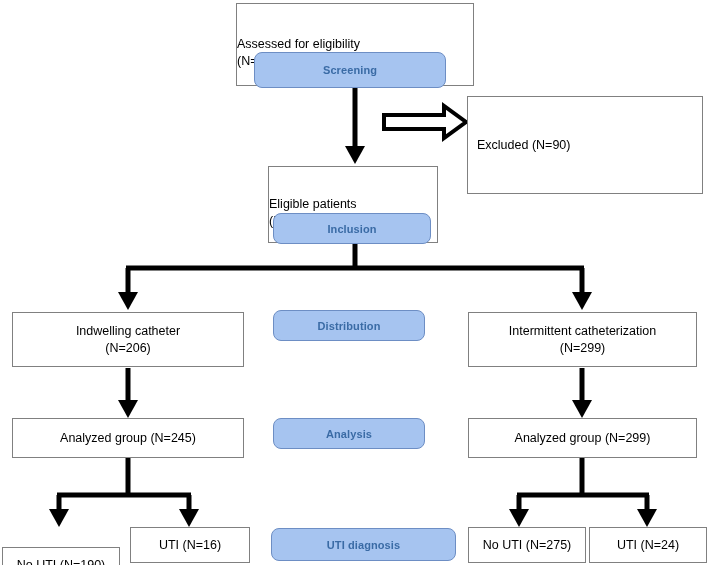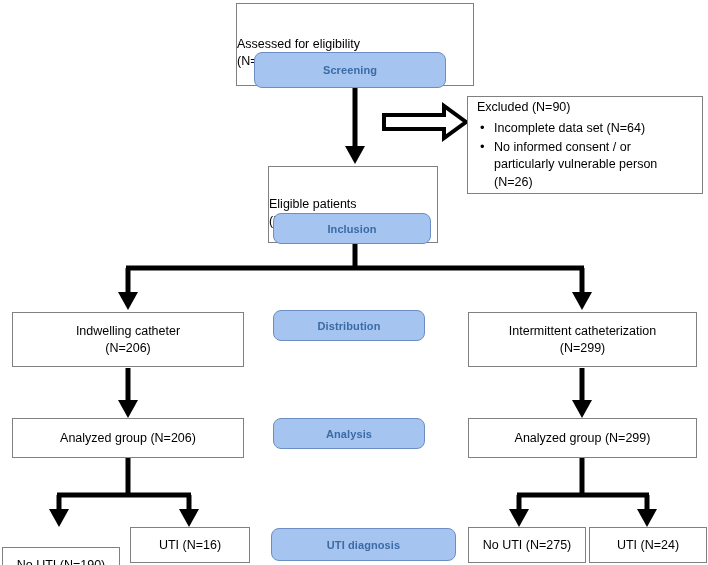--- a/index.html
+++ b/index.html
@@ -130,24 +130,20 @@
 
   <div class="node tall-top" style="left:236px; top:3px; width:238px; height:83px;">
     <span class="sub">Assessed for eligibility</span>
     <span class="sub">(N=595)</span>
   </div>
 
   <div class="badge" style="left:254px; top:52px; width:192px; height:36px;">Screening</div>
 
   <div class="node left-text" style="left:467px; top:96px; width:236px; height:98px;">
     <span>Excluded (N=90)</span>
-    <ul class="excl-list">
-      <li>Incomplete data set (N=64)</li>
-      <li>No informed consent / or particularly vulnerable person (N=26)</li>
-    </ul>
   </div>
 
   <div class="node tall-top" style="left:268px; top:166px; width:170px; height:77px;">
     <span class="sub">Eligible patients</span>
     <span class="sub">(N=505)</span>
   </div>
 
   <div class="badge" style="left:273px; top:213px; width:158px; height:31px;">Inclusion</div>
 
   <div class="node" style="left:12px; top:312px; width:232px; height:55px;">
@@ -155,21 +151,21 @@
     <span class="sub">(N=206)</span>
   </div>
 
   <div class="badge" style="left:273px; top:310px; width:152px; height:31px;">Distribution</div>
 
   <div class="node" style="left:468px; top:312px; width:229px; height:55px;">
     <span class="sub">Intermittent catheterization</span>
     <span class="sub">(N=299)</span>
   </div>
 
-  <div class="node" style="left:12px; top:418px; width:232px; height:40px;">Analyzed group (N=206)</div>
+  <div class="node" style="left:12px; top:418px; width:232px; height:40px;">Analyzed group (N=245)</div>
 
   <div class="badge" style="left:273px; top:418px; width:152px; height:31px;">Analysis</div>
 
   <div class="node" style="left:468px; top:418px; width:229px; height:40px;">Analyzed group (N=299)</div>
 
   <div class="node" style="left:2px; top:547px; width:118px; height:36px;">No UTI (N=190)</div>
 
   <div class="node" style="left:130px; top:527px; width:120px; height:36px;">UTI  (N=16)</div>
 
   <div class="badge" style="left:271px; top:528px; width:185px; height:33px;">UTI diagnosis</div>

